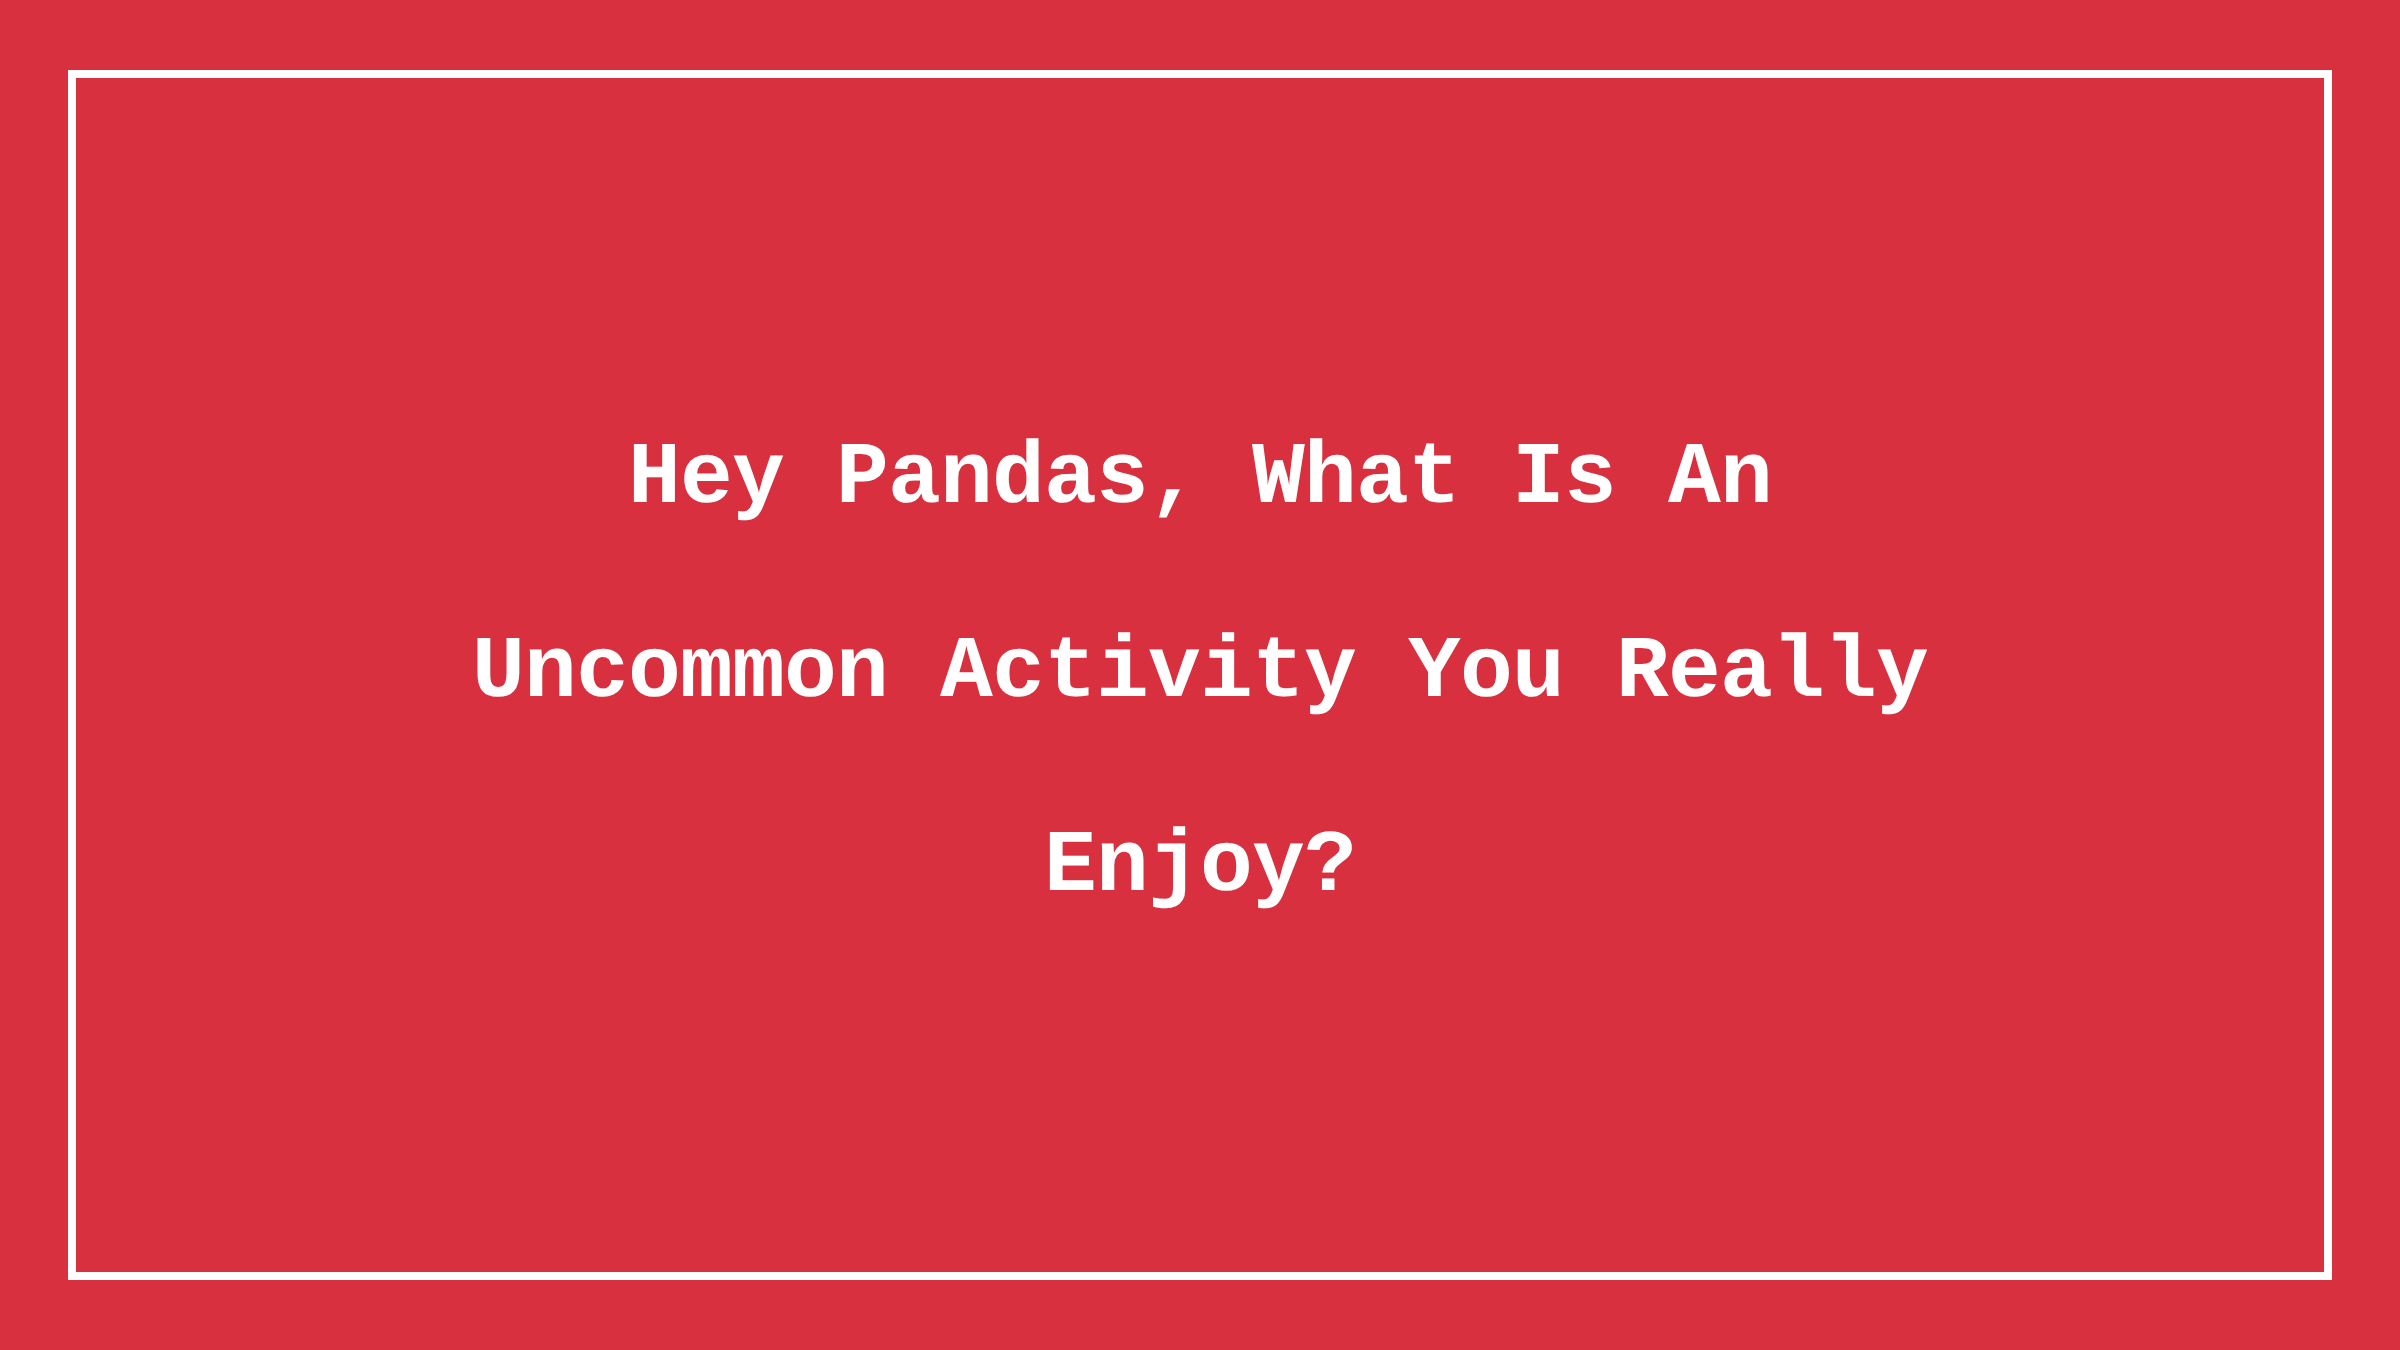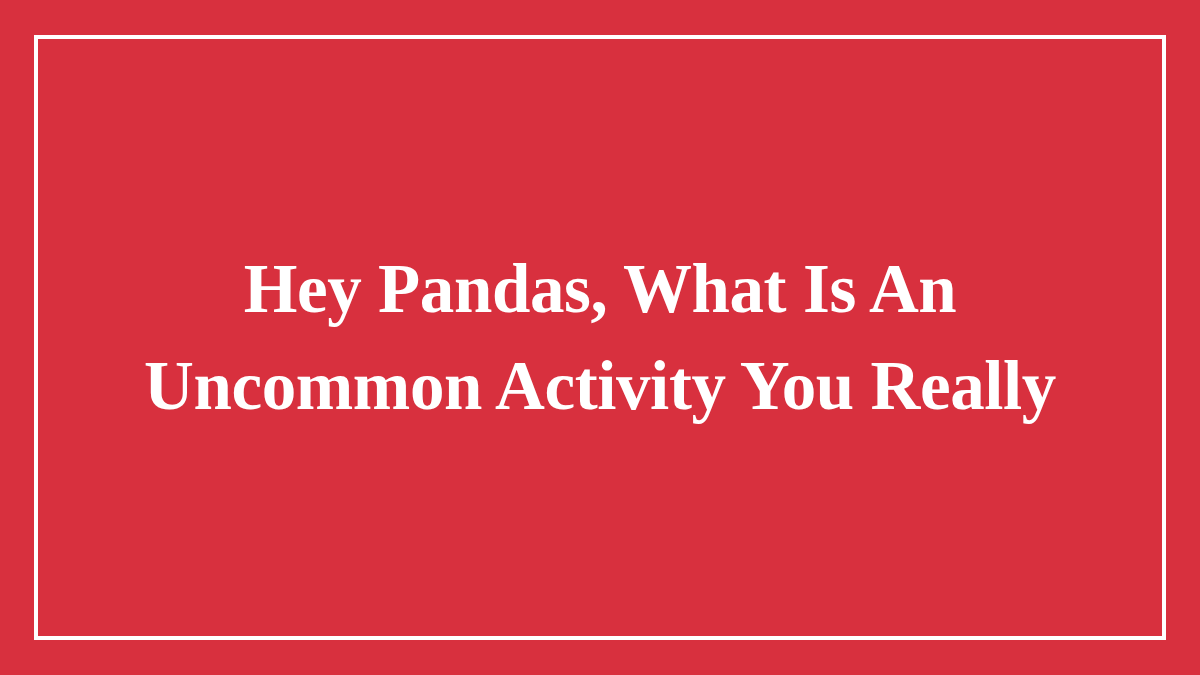--- a/index.html
+++ b/index.html
@@ -47,23 +47,23 @@
     box-sizing: border-box;
     padding: 0 70px;
   }
 
   #headline {
     margin: 0;
     padding: 0;
     width: 100%;
     text-align: center;
     color: #ffffff;
-    font-family: Liberation Serif, serif;
+    font-family: Liberation Mono, monospace;
     font-weight: bold;
-    font-size: 69px;
+    font-size: 44px;
     line-height: 97px;
     letter-spacing: -0.4px;
     -webkit-font-smoothing: antialiased;
   }
 
   .headline-line {
     display: block;
     white-space: nowrap;
   }
 </style>
@@ -71,16 +71,17 @@
 <body>
 
 <div id="card" style="background: rgb(216, 48, 62);">
 
   <div id="frame" style="border-color: rgb(255, 255, 255);"></div>
 
   <div id="title-block">
     <h1 id="headline" style="color: rgb(255, 255, 255);">
       <span class="headline-line">Hey Pandas, What Is An</span>
       <span class="headline-line">Uncommon Activity You Really</span>
+      <span class="headline-line">Enjoy?</span>
     </h1>
   </div>
 
 </div>
 
 </body></html>

